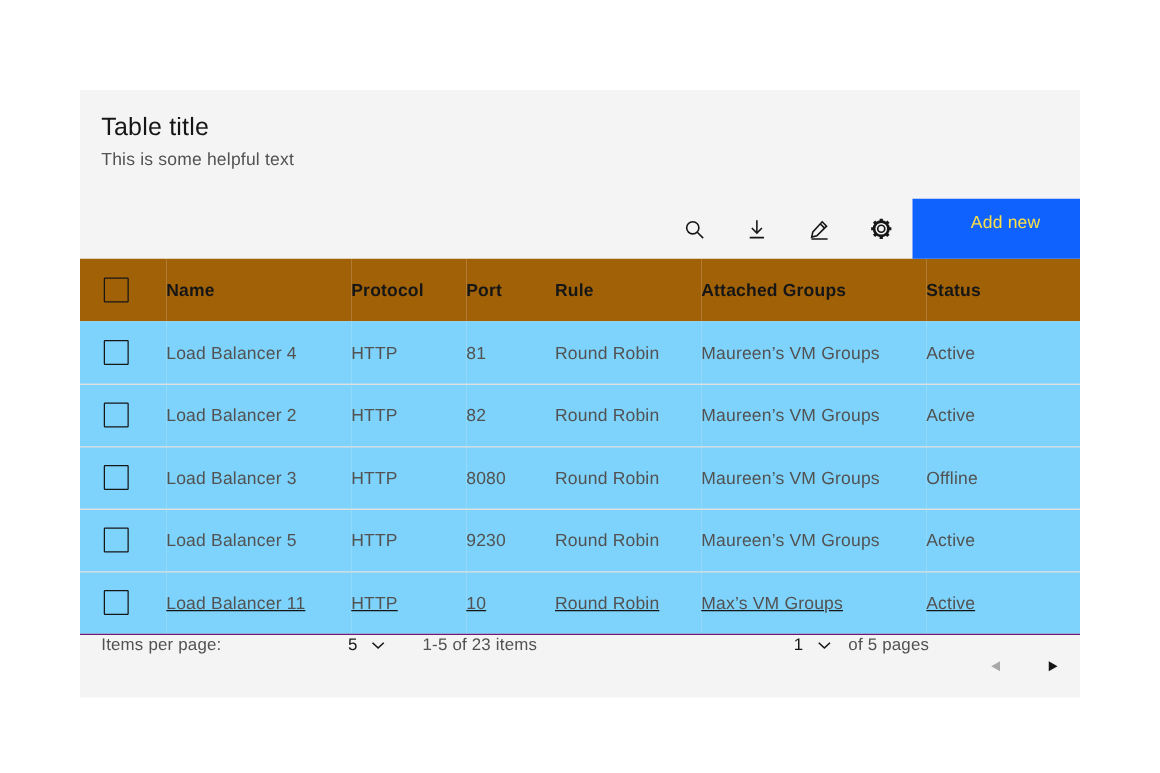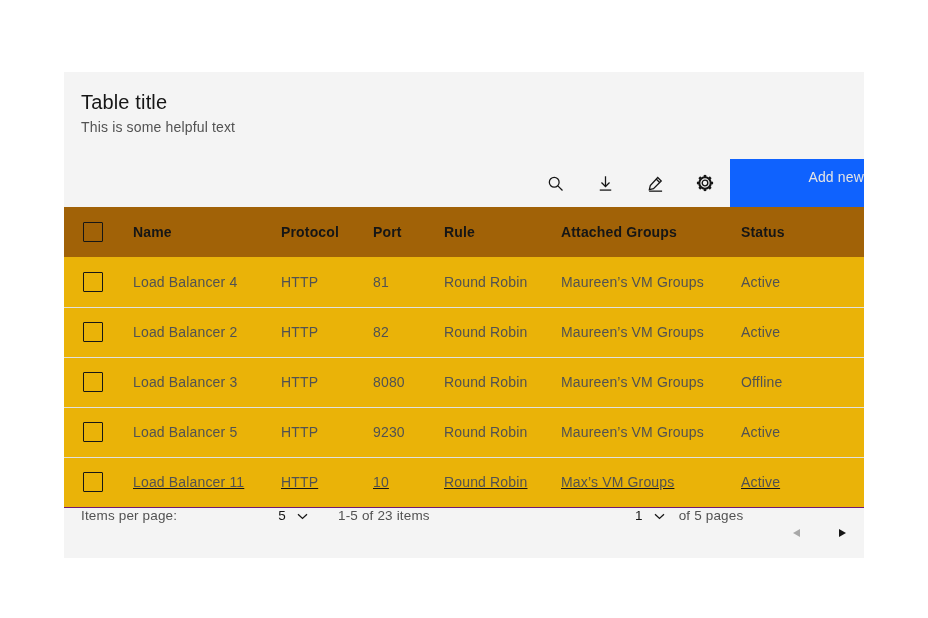--- a/index.html
+++ b/index.html
@@ -20,34 +20,34 @@
   .card-helper { font-size:14px; color:#525252; line-height:18px; margin-top:3px; }
   
   .toolbar { height:48px; display:flex; justify-content:flex-end; align-items:stretch; }
   .icon-btn {
     width:50px; height:48px; border:none; background:transparent;
     display:flex; align-items:center; justify-content:center; cursor:pointer;
   }
   .icon-btn svg { display:block; }
   .btn-primary {
     width:134px; height:48px; border:none; cursor:pointer;
-    background:#0f62fe; color:#e5e5e5;
+    background:#0f62fe; color:#fde047;
     font-family:inherit; font-size:14px; letter-spacing:0.16px;
-    text-align:right; padding-left:15px; padding-bottom:12px;
+    text-align:center; padding-left:15px; padding-bottom:12px;
   }
   
   table { width:100%; border-collapse:collapse; table-layout:fixed; }
   thead th {
     background:#a16207; height:50px;
     font-size:14px; font-weight:700; color:#161616; text-align:left;
     vertical-align:middle;
   }
   tbody td {
     height:50px; font-size:14px; color:#525252; vertical-align:middle;
-    background:#eab308;
+    background:#7dd3fc;
   }
   tbody tr { border-bottom:1px solid #e0e0e0; }
   tbody tr:last-child { border-bottom:none;text-decoration:underline; }
   .chk-cell { padding-left:19px; }
   input[type="checkbox"] {
     appearance:none; -webkit-appearance:none;
     width:20px; height:20px; border:1.6px solid #161616; border-radius:1px;
     background:transparent; display:block; cursor:pointer;
   }
   

